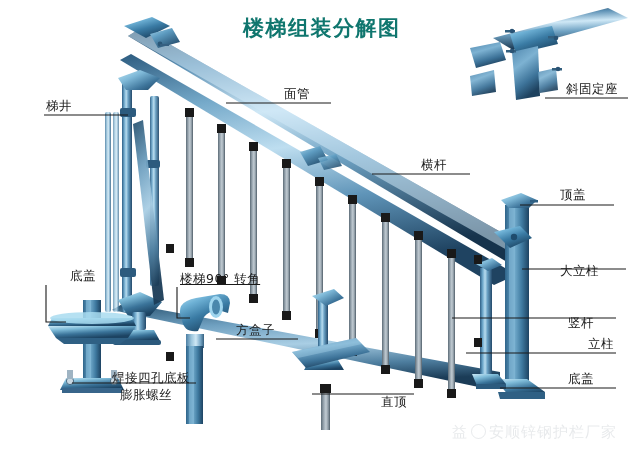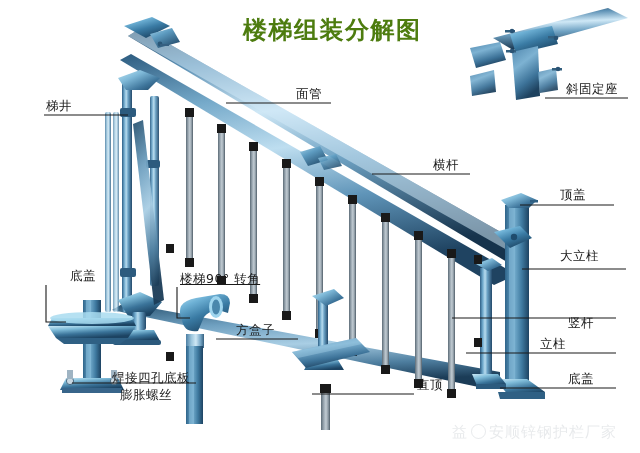--- a/index.html
+++ b/index.html
@@ -20,24 +20,24 @@
     line-height:15px;
     letter-spacing:0.5px;
     white-space:nowrap;
     font-family:"DejaVu Sans","Liberation Sans",sans-serif;
   }
   .lbl2{line-height:16px;margin-left:6px;}
 
   #title{
     position:absolute;
     left:243px; top:14px;
-    font-size:24px;
+    font-size:21px;
     font-weight:bold;
     letter-spacing:1.5px;
-    color:#4d7c0f;
+    color:#0f766e;
     text-shadow:0 1px 0 rgba(255,255,255,.8);
     white-space:nowrap;
     font-family:"DejaVu Sans","Liberation Sans",sans-serif;
   }
 
   #watermark{
     position:absolute;
     left:452px; top:423px;
     font-size:15px;
     letter-spacing:1px;
@@ -361,32 +361,32 @@
 
       <line x1="312" y1="394" x2="414" y2="394"></line>
 
       <line x1="72" y1="383" x2="196" y2="383"></line>
     </g>
   </svg>
 
   <div id="title">楼梯组装分解图</div>
 
   <div class="lbl" style="left:46px;top:98px;text-align:center;">梯井</div>
-  <div class="lbl" style="left:296px;top:86px;">面管</div>
-  <div class="lbl" style="left:433px;top:157px;">横杆</div>
+  <div class="lbl" style="left:284px;top:86px;">面管</div>
+  <div class="lbl" style="left:421px;top:157px;">横杆</div>
   <div class="lbl" style="left:566px;top:81px;">斜固定座</div>
   <div class="lbl" style="left:560px;top:188px;font-family:Liberation Serif, serif;">顶盖</div>
-  <div class="lbl" style="left:560px;top:248px;">大立柱</div>
+  <div class="lbl" style="left:560px;top:263px;">大立柱</div>
   <div class="lbl" style="left:568px;top:315px;">竖杆</div>
-  <div class="lbl" style="left:540px;top:336px;">立柱</div>
+  <div class="lbl" style="left:588px;top:336px;">立柱</div>
   <div class="lbl" style="left:568px;top:371px;">底盖</div>
   <div class="lbl" style="left:70px;top:268px;">底盖</div>
   <div class="lbl" style="left:180px;top:271px;text-decoration:underline;">楼梯90°  转角</div>
   <div class="lbl" style="left:236px;top:322px;">方盒子</div>
-  <div class="lbl" style="left:381px;top:377px;margin-left:36px;">直顶</div>
+  <div class="lbl" style="left:381px;top:394px;">直顶</div>
 
   <div class="lbl lbl2" style="left:106px;top:370px;">焊接四孔底板</div>
   <div class="lbl lbl2" style="left:114px;top:387px;">膨胀螺丝</div>
 
   <div id="watermark">
     <span>益</span><span id="wm-badge"></span><span>安顺锌钢护栏厂家</span>
   </div>
 
 </div>
 

